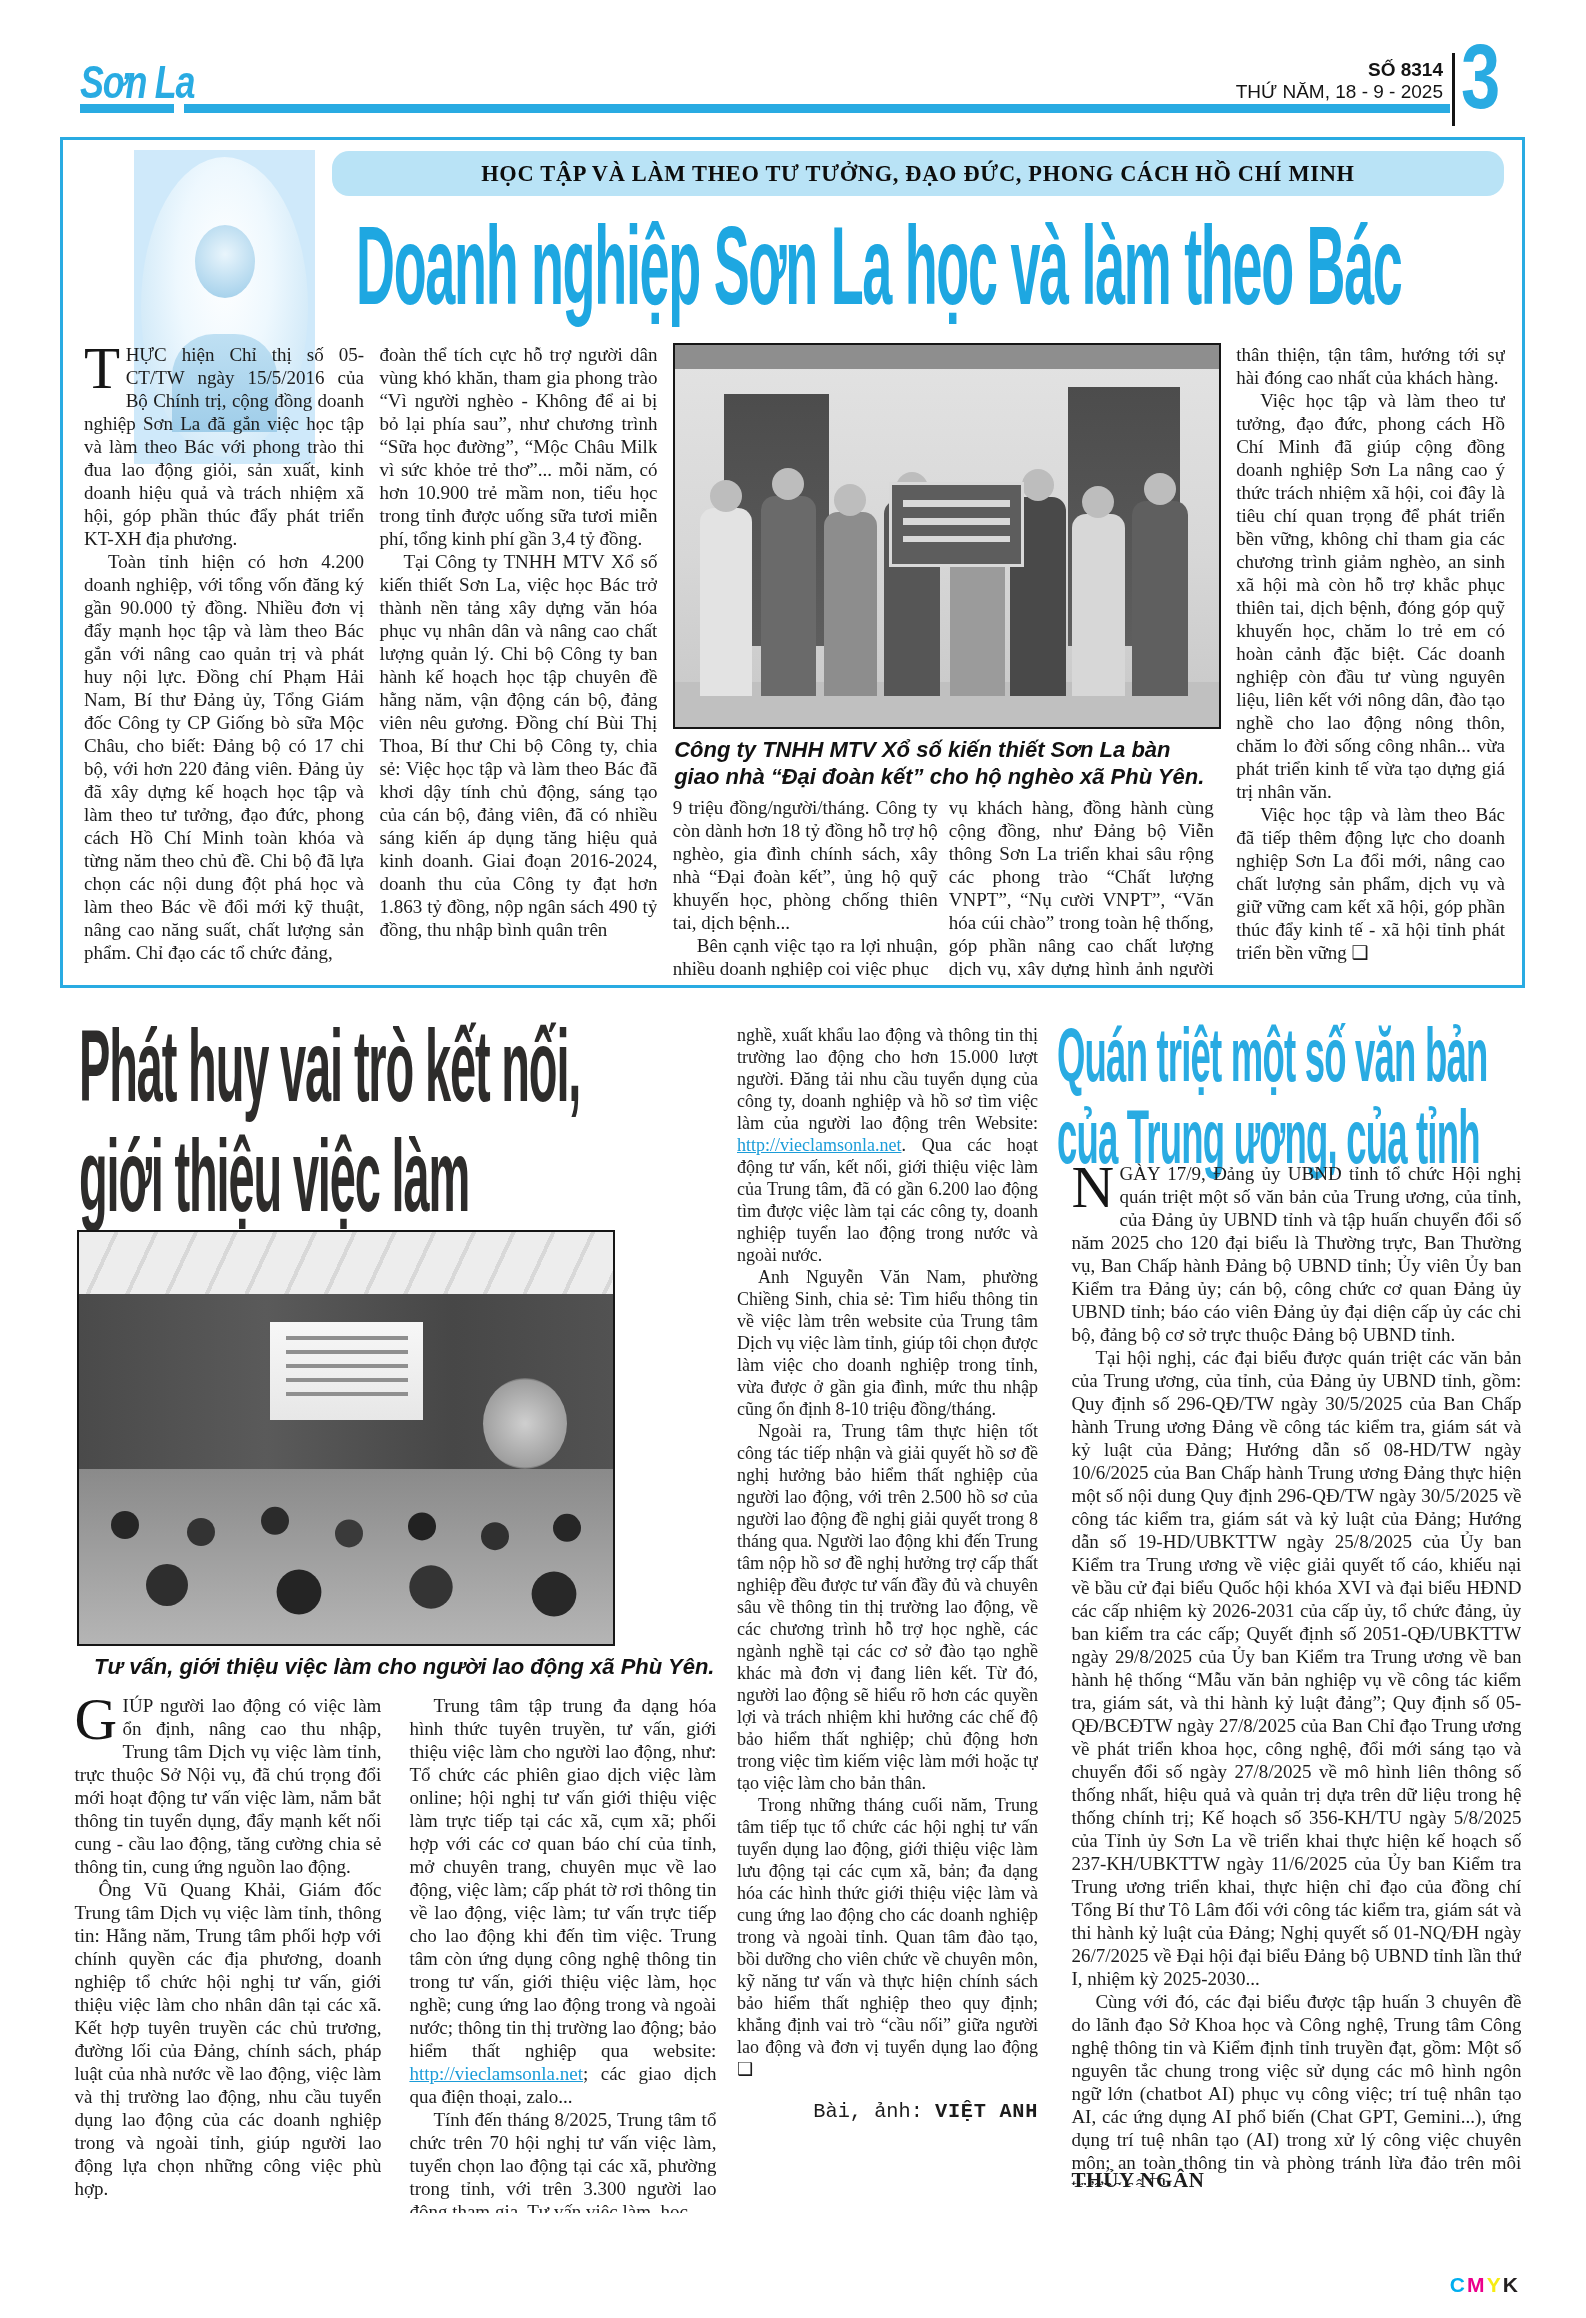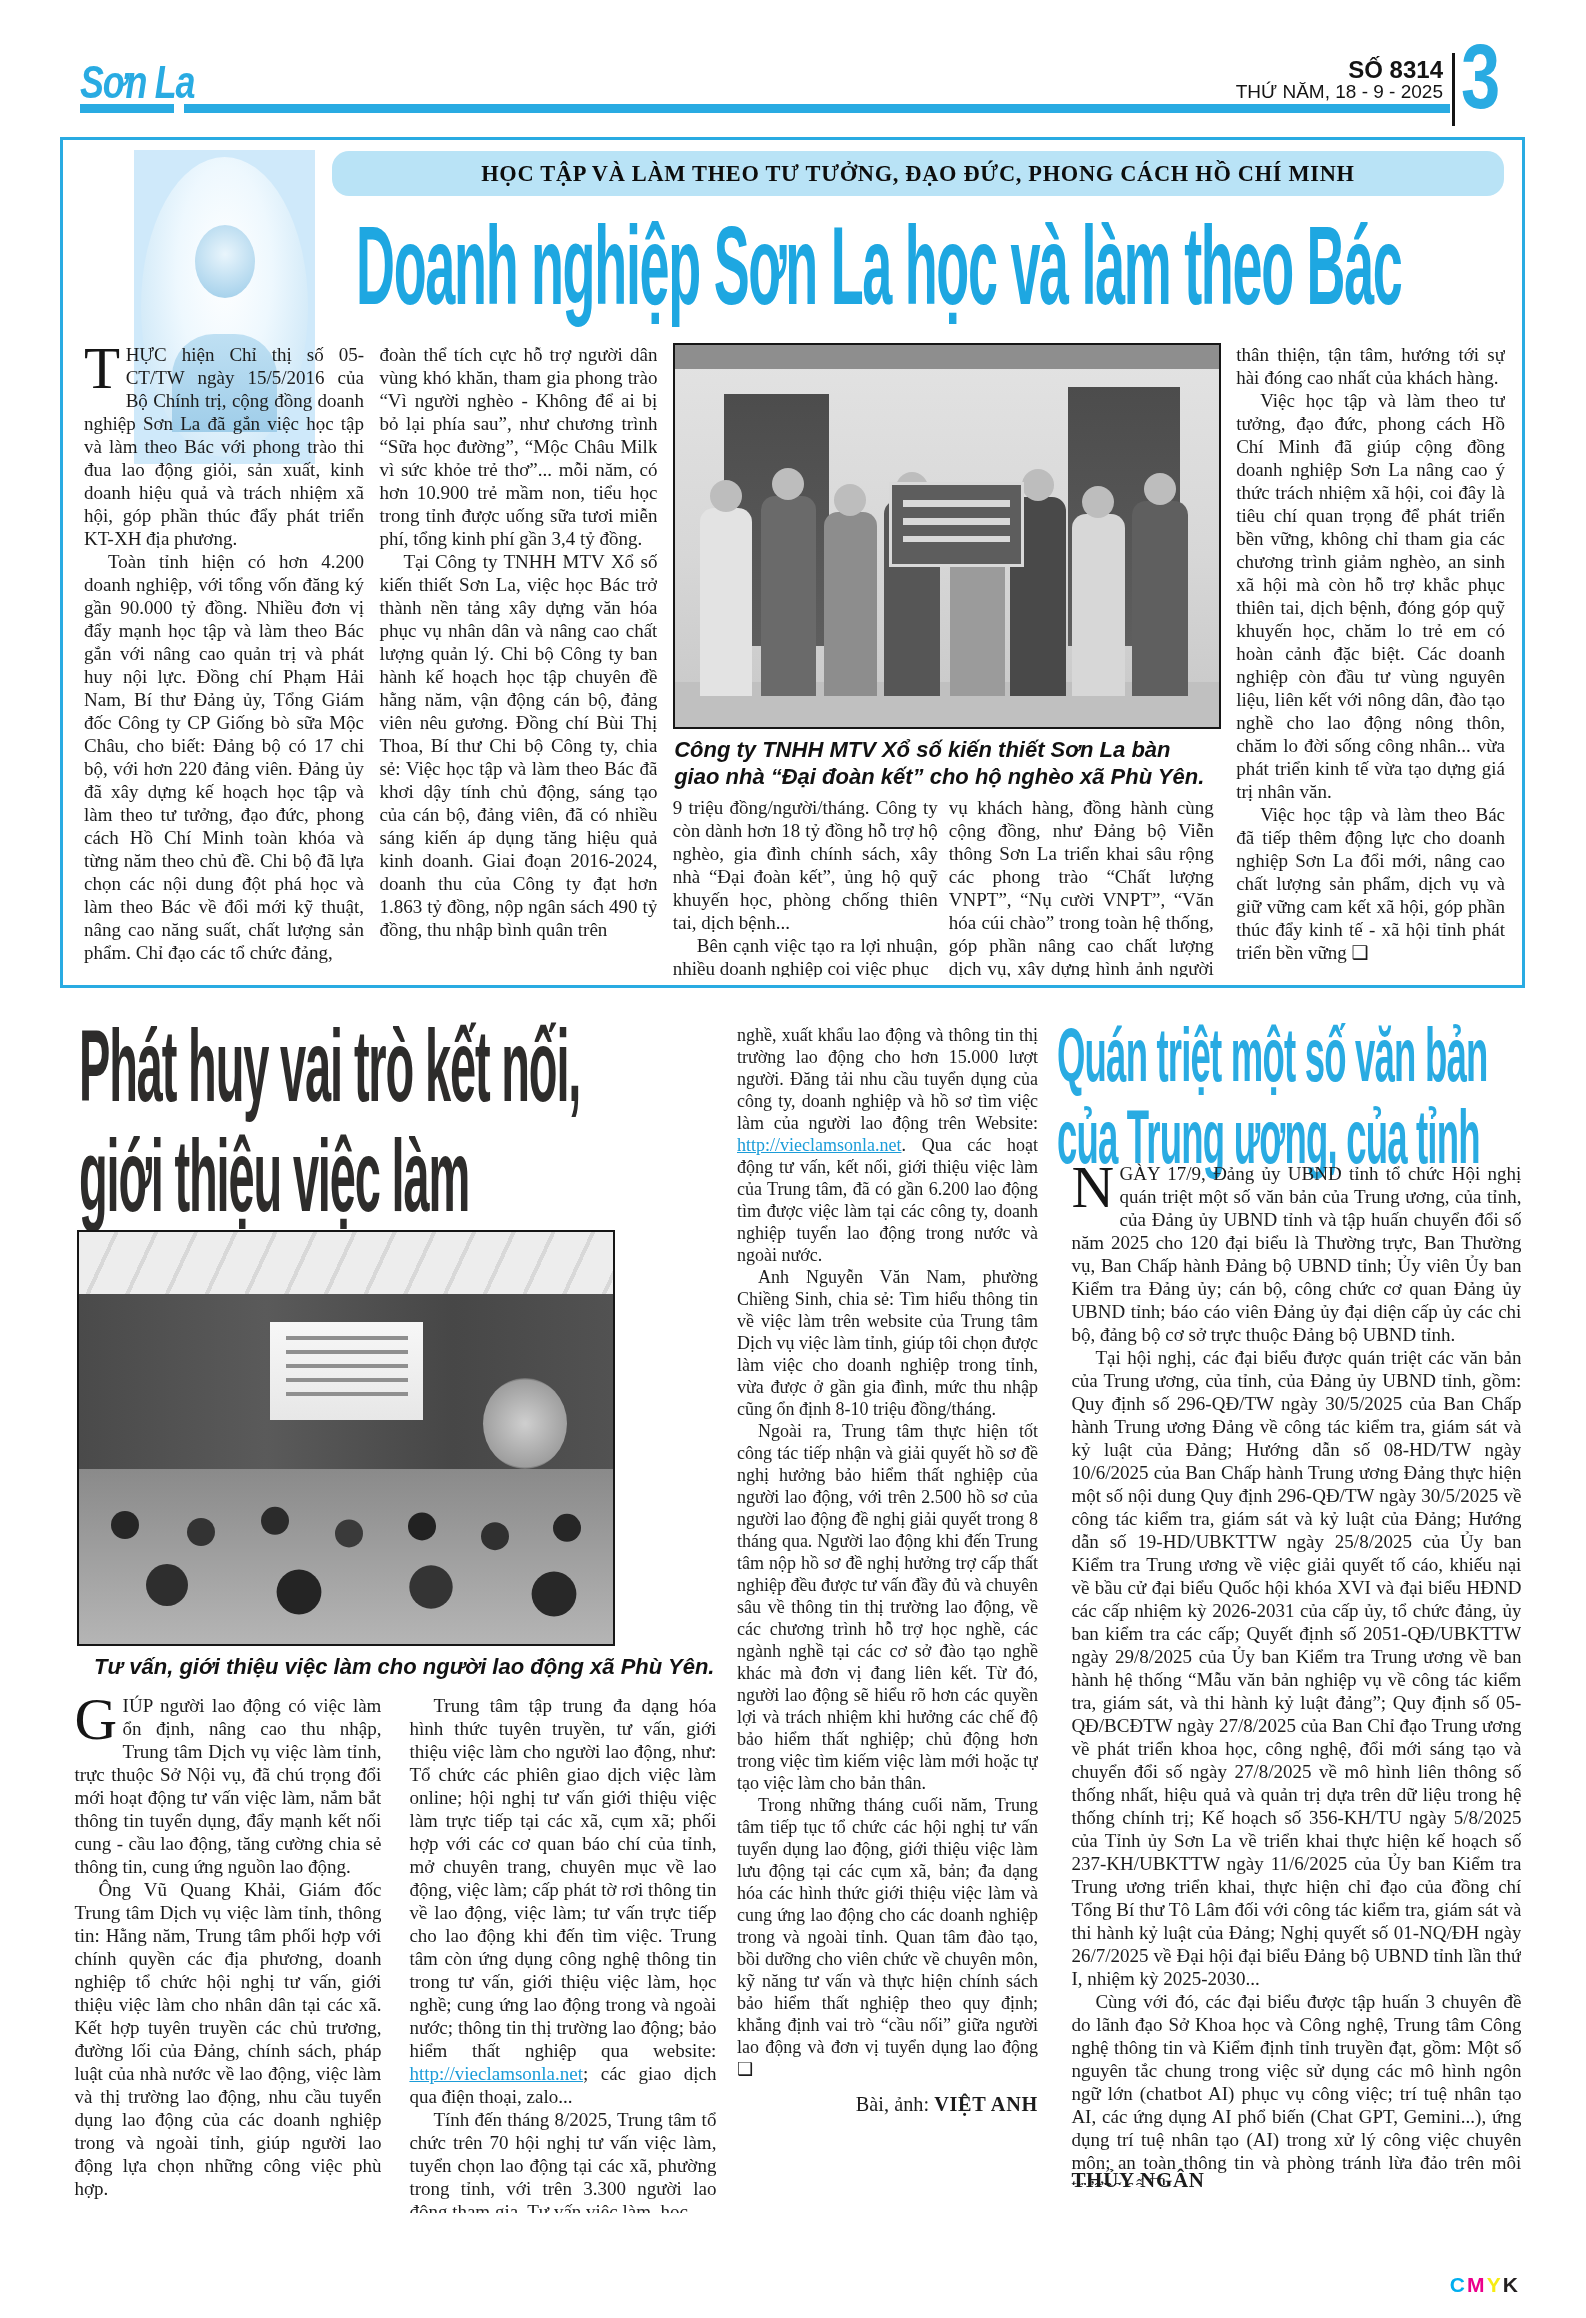--- a/index.html
+++ b/index.html
@@ -4,21 +4,21 @@
 <style>
   html,body{margin:0;padding:0;background:#9a9a9a;}
   .page{position:relative;width:1587px;height:2319px;background:#ffffff;overflow:hidden;
         font-family:"Liberation Serif","DejaVu Serif",serif;color:#1c1c1c;}
   
   .logo{position:absolute;left:80px;top:59px;font-family:"Liberation Sans","DejaVu Sans",sans-serif;
         font-style:italic;font-weight:700;font-size:39px;line-height:39px;color:#29abe2;
         transform:scale(.92,1.18);transform-origin:top left;letter-spacing:-1.4px;}
   .issue{position:absolute;right:144px;top:59px;text-align:right;
          font-family:"Liberation Sans","DejaVu Sans",sans-serif;color:#141414;}
-  .issue-no{font-size:24px;font-weight:700;line-height:21px;}
+  .issue-no{font-size:19px;font-weight:700;line-height:21px;}
   .issue-date{font-size:19px;font-weight:400;line-height:24px;}
   .hdr-vline{position:absolute;left:1452px;top:53px;width:2.8px;height:73px;background:#141414;}
   .pageno{position:absolute;left:1461px;top:31px;font-family:"Liberation Sans","DejaVu Sans",sans-serif;
           font-weight:700;font-size:83px;line-height:83px;color:#29abe2;transform:scale(.85,1.1);transform-origin:top left;}
   .rule-short{position:absolute;left:80px;top:104px;width:94px;height:9px;background:#29abe2;}
   .rule-main{position:absolute;left:184px;top:104px;width:1266px;height:9px;background:#29abe2;}
   
   .art1{position:absolute;left:60px;top:137px;width:1459px;height:845px;border:3.5px solid #29abe2;background:#fff;}
   .banner{position:absolute;left:269px;top:11.2px;width:1172px;height:45px;background:#b9e3f6;
           display:flex;align-items:center;justify-content:center;
@@ -52,21 +52,21 @@
           border:3.5px solid #d9d9d9;}
   .placard:after{content:"";position:absolute;left:11.2px;right:11.2px;top:15.4px;height:42px;
           background:repeating-linear-gradient(180deg,#d9d9d9 0 7px,transparent 7px 18px);}
   .caption{font-family:"Liberation Sans","DejaVu Sans",sans-serif;font-style:italic;font-weight:700;
           font-size:22px;line-height:27px;color:#121212;}
   .cap1{margin:7px 1.4px 5.6px 1.4px;}
   .a1-midcols{display:flex;gap:11px;flex:1;overflow:hidden;}
   .midcol{width:265px;}
   .dropcap{float:left;font-size:59px;line-height:45px;padding:2.8px 5.6px 0 0;font-weight:400;color:#161616;}
   .lead{margin:0;}
-  .byline{text-align:right;font-family:Liberation Serif, serif;font-size:20.3px;margin-top:13px;}
+  .byline{text-align:right;font-family:Liberation Mono, monospace;font-size:20.3px;margin-top:21px;}
   .byline .bname{font-weight:700;letter-spacing:0.7px;}
   
   .art2{position:absolute;left:73px;top:1004px;width:966px;height:1213px;}
   .a2-headline{position:absolute;left:5.6px;top:7px;width:1121px;color:#2d2c2b;white-space:pre-line;
           font-family:"Liberation Sans","DejaVu Sans",sans-serif;font-weight:700;font-size:84px;line-height:90px;
           letter-spacing:-2.1px;transform:scale(.56,1.22);transform-origin:top left;}
   .photo2{position:absolute;left:4.2px;top:226px;width:534px;height:412px;background:#6f6f6f;}
   .p2-ceiling{position:absolute;left:0;top:0;width:100%;height:62px;
           background:repeating-linear-gradient(115deg,#ededed 0 32px,#d8d8d8 32px 36px);}
   .p2-backdrop{position:absolute;left:0;top:62px;width:100%;height:175px;

